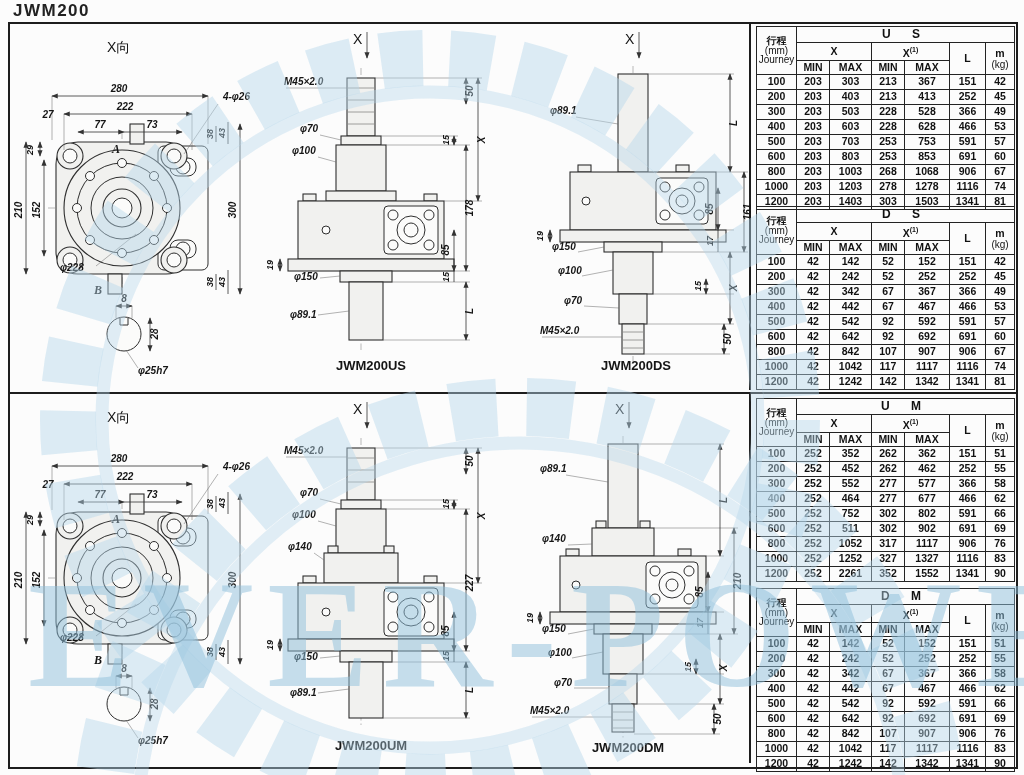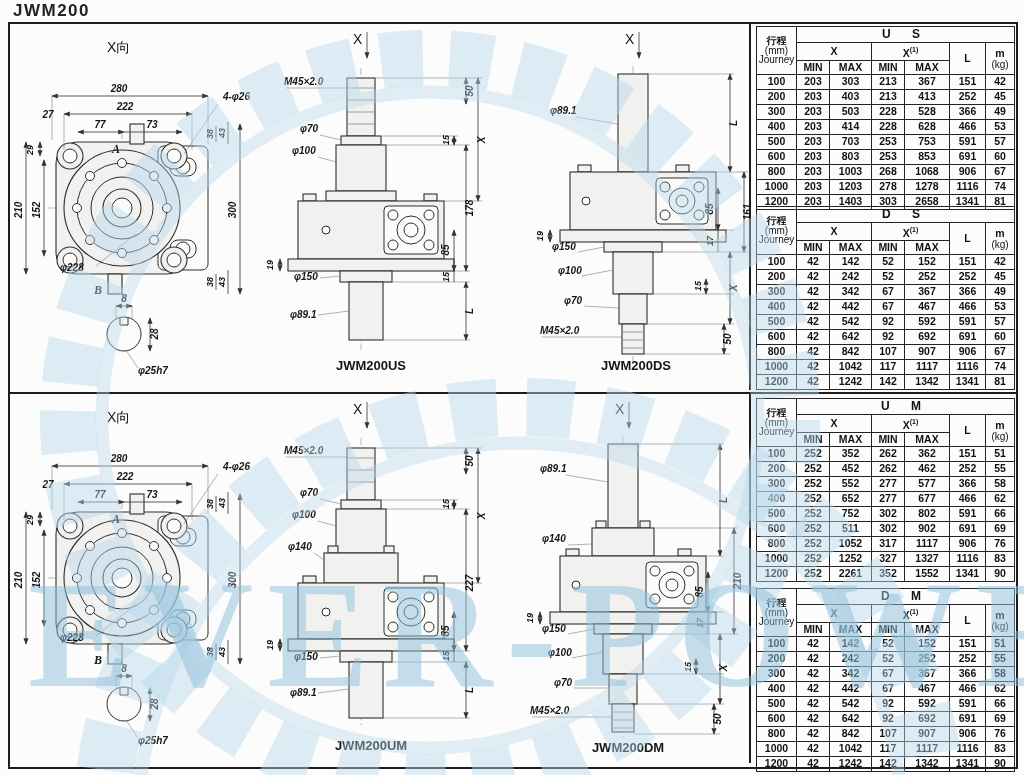--- a/index.html
+++ b/index.html
@@ -572,21 +572,21 @@
           <td>203</td>
           <td>503</td>
           <td>228</td>
           <td>528</td>
           <td>366</td>
           <td>49</td>
         </tr>
         <tr>
           <td>400</td>
           <td>203</td>
-          <td>414</td>
+          <td>603</td>
           <td>228</td>
           <td>628</td>
           <td>466</td>
           <td>53</td>
         </tr>
         <tr>
           <td>500</td>
           <td>203</td>
           <td>703</td>
           <td>253</td>
@@ -619,21 +619,21 @@
           <td>278</td>
           <td>1278</td>
           <td>1116</td>
           <td>74</td>
         </tr>
         <tr>
           <td>1200</td>
           <td>203</td>
           <td>1403</td>
           <td>303</td>
-          <td>2658</td>
+          <td>1503</td>
           <td>1341</td>
           <td>81</td>
         </tr>
       </tbody>
   </table>
 
   <table class="dtable" style="top:206px">
     <colgroup>
         <col style="width:40px">
         <col style="width:33px">
@@ -812,21 +812,21 @@
           <td>252</td>
           <td>552</td>
           <td>277</td>
           <td>577</td>
           <td>366</td>
           <td>58</td>
         </tr>
         <tr>
           <td>400</td>
           <td>252</td>
-          <td>652</td>
+          <td>464</td>
           <td>277</td>
           <td>677</td>
           <td>466</td>
           <td>62</td>
         </tr>
         <tr>
           <td>500</td>
           <td>252</td>
           <td>752</td>
           <td>302</td>

